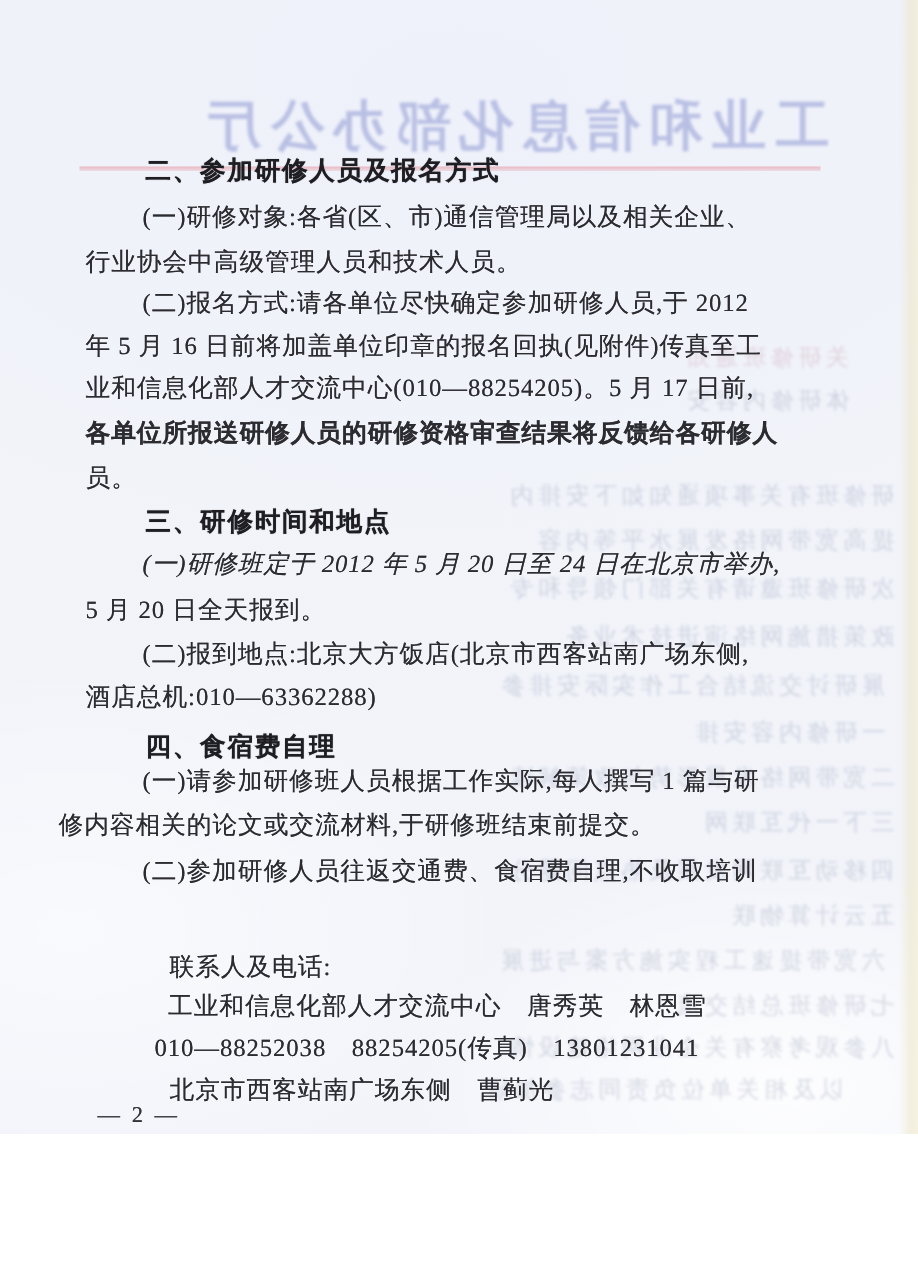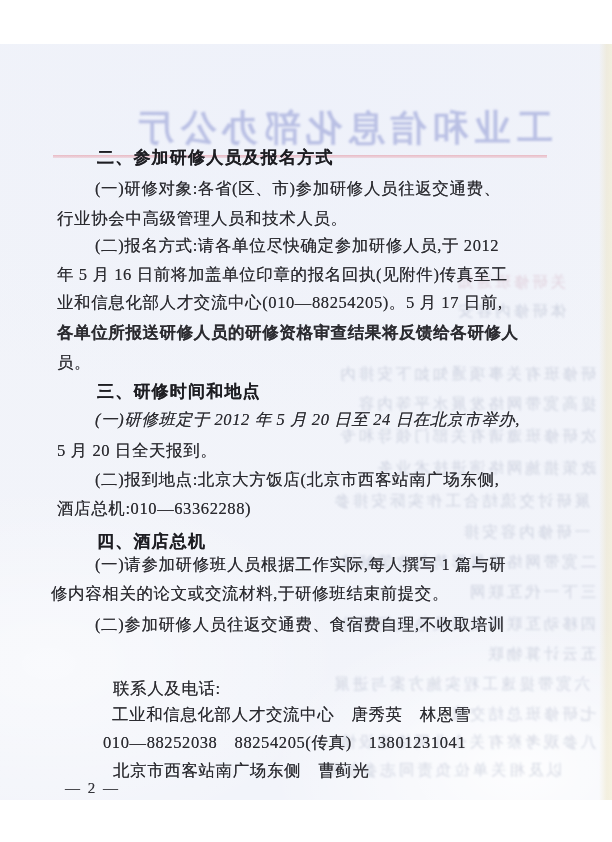--- a/index.html
+++ b/index.html
@@ -6,21 +6,20 @@
   .page{
     position:relative;
     width:612px;height:756px;
     overflow:hidden;
     background:
       radial-gradient(420px 260px at 85% 96%, rgba(255,255,255,.85), rgba(255,255,255,0) 60%),
       radial-gradient(500px 300px at 8% 82%, rgba(255,255,255,.55), rgba(255,255,255,0) 60%),
       radial-gradient(700px 420px at 50% 8%, rgba(238,241,250,.9), rgba(238,241,250,0) 75%),
       linear-gradient(#f1f3f9,#f2f4fa);
     font-family:"Liberation Serif","DejaVu Serif",serif;
-    margin-top:44px;
   }
   
   .line{
     position:absolute;
     white-space:pre;
     font-size:16.5px;
     letter-spacing:0.6px;
     color:#2b2b30;
     text-shadow:0 0 .4px rgba(43,43,48,.75);
   }
@@ -101,35 +100,35 @@
   <div class="ghost" style="top:570px;left:300px;width:296px;">四移动互联网发展及热点问题分</div>
   <div class="ghost" style="top:600px;left:450px;width:146px;">五云计算物联</div>
   <div class="ghost" style="top:630px;left:300px;width:290px;">六宽带提速工程实施方案与进展</div>
   <div class="ghost" style="top:660px;left:400px;width:196px;">七研修班总结交流</div>
   <div class="ghost" style="top:688px;left:300px;width:296px;">八参观考察有关企业网络建设情</div>
   <div class="ghost" style="top:716px;left:300px;width:262px;">以及相关单位负责同志参加研</div>
 
   <div class="rule-bleed-bottom"></div>
 
   <div class="line hd" style="top:102px;left:97px;">二、参加研修人员及报名方式</div>
-  <div class="line" style="top:134px;left:95px;">(一)研修对象:各省(区、市)参加研修人员往返交通费、</div>
+  <div class="line" style="top:134px;left:95px;">(一)研修对象:各省(区、市)通信管理局以及相关企业、</div>
   <div class="line" style="top:164px;left:57px;">行业协会中高级管理人员和技术人员。</div>
   <div class="line" style="top:191px;left:95px;">(二)报名方式:请各单位尽快确定参加研修人员,于 2012</div>
   <div class="line" style="top:220px;left:57px;">年 5 月 16 日前将加盖单位印章的报名回执(见附件)传真至工</div>
   <div class="line" style="top:248px;left:57px;text-align:right;">业和信息化部人才交流中心(010—88254205)。5 月 17 日前,</div>
   <div class="line" style="top:278px;left:57px;font-weight:bold;">各单位所报送研修人员的研修资格审查结果将反馈给各研修人</div>
   <div class="line" style="top:308px;left:57px;">员。</div>
   <div class="line hd" style="top:336px;left:97px;">三、研修时间和地点</div>
   <div class="line" style="top:365px;left:95px;font-style:italic;">(一)研修班定于 2012 年 5 月 20 日至 24 日在北京市举办,</div>
   <div class="line" style="top:396px;left:57px;">5 月 20 日全天报到。</div>
   <div class="line" style="top:425px;left:95px;">(二)报到地点:北京大方饭店(北京市西客站南广场东侧,</div>
   <div class="line" style="top:454px;left:57px;">酒店总机:010—63362288)</div>
-  <div class="line hd" style="top:486px;left:97px;">四、酒店总机</div>
+  <div class="line hd" style="top:486px;left:97px;">四、食宿费自理</div>
   <div class="line" style="top:510px;left:95px;">(一)请参加研修班人员根据工作实际,每人撰写 1 篇与研</div>
-  <div class="line" style="top:539px;left:51px;">修内容相关的论文或交流材料,于研修班结束前提交。</div>
+  <div class="line" style="top:539px;left:39px;">修内容相关的论文或交流材料,于研修班结束前提交。</div>
   <div class="line" style="top:570px;left:95px;">(二)参加研修人员往返交通费、食宿费自理,不收取培训</div>
   <div class="line" style="top:660px;left:112px;">工业和信息化部人才交流中心　唐秀英　林恩雪</div>
   <div class="line" style="top:634px;left:113px;">联系人及电话:</div>
   <div class="line" style="top:688px;left:103px;">010—88252038　88254205(传真)　13801231041</div>
   <div class="line" style="top:716px;left:113px;">北京市西客站南广场东侧　曹蓟光</div>
   <div class="line pagenum" style="top:736px;left:65px;">— 2 —</div>
 
   <div class="scan-right"></div>
   <svg class="scan-bottom" width="612" height="14" viewBox="0 0 612 14">
     <path d="M0 6 Q 300 10 612 3 L612 14 L0 14 Z" fill="#dbe0d6"></path>

